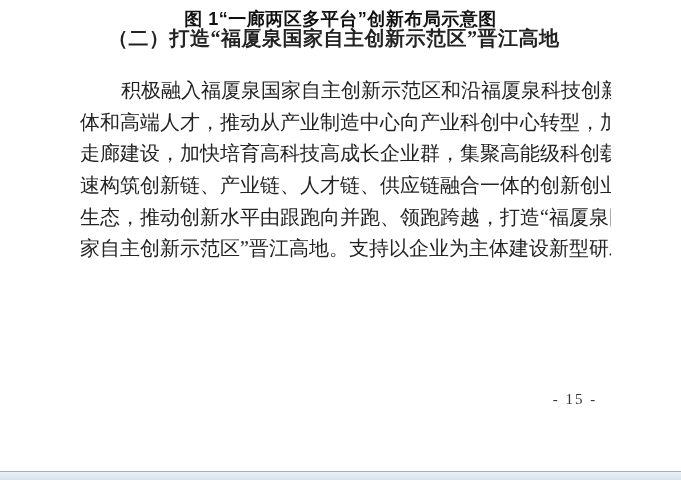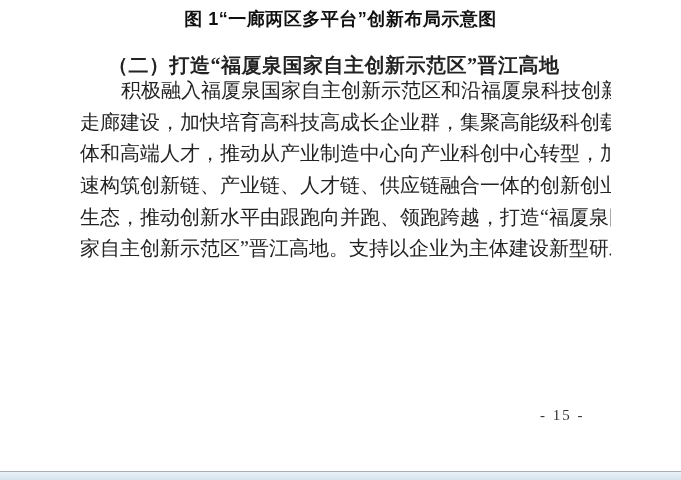--- a/index.html
+++ b/index.html
@@ -24,21 +24,21 @@
     font-size: 18px;
     line-height: 24px;
     font-weight: bold;
     font-family: "Liberation Sans", sans-serif;
     color: #111111;
     letter-spacing: 0.5px;
   }
 
   .section-heading {
     position: absolute;
-    top: 52px;
+    top: 25px;
     left: 108px;
     font-size: 20px;
     line-height: 26px;
     font-weight: bold;
     letter-spacing: 0.5px;
   }
 
   .paragraph {
     position: absolute;
     top: 75px;
@@ -59,25 +59,24 @@
 
   .para-line.first {
     padding-left: 41px;
   }
 
   .page-number {
     position: absolute;
     top: 391px;
     left: 540px;
     width: 70px;
-    text-align: left;
+    text-align: center;
     font-size: 15px;
     letter-spacing: 2px;
     color: #333333;
-    margin-top: 16px;
   }
 
   .footer-bar {
     position: absolute;
     left: 0;
     right: 0;
     bottom: 0;
     height: 8px;
     border-top: 1px solid var(--footer-bar-border, #a8aeb4);
     background: linear-gradient(
@@ -91,22 +90,22 @@
 <body>
 
 <div class="page">
 
   <div class="figure-caption">图 1“一廊两区多平台”创新布局示意图</div>
 
   <div class="section-heading">（二）打造“福厦泉国家自主创新示范区”晋江高地</div>
 
   <div class="paragraph">
     <div class="para-line first">积极融入福厦泉国家自主创新示范区和沿福厦泉科技创新</div>
+    <div class="para-line">体和高端人才，推动从产业制造中心向产业科创中心转型，加</div>
     <div class="para-line">走廊建设，加快培育高科技高成长企业群，集聚高能级科创载</div>
-    <div class="para-line">体和高端人才，推动从产业制造中心向产业科创中心转型，加</div>
     <div class="para-line">速构筑创新链、产业链、人才链、供应链融合一体的创新创业</div>
     <div class="para-line">生态，推动创新水平由跟跑向并跑、领跑跨越，打造“福厦泉国</div>
     <div class="para-line">家自主创新示范区”晋江高地。支持以企业为主体建设新型研发</div>
   </div>
 
   <div class="page-number">- 15 -</div>
 
   <div class="footer-bar"></div>
 
 </div>

